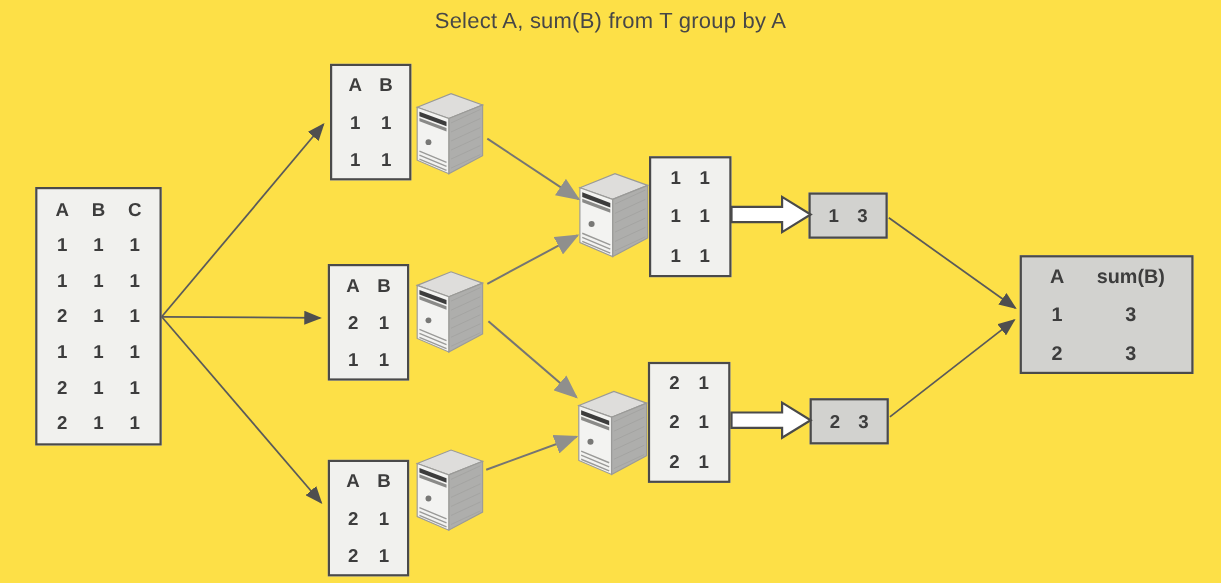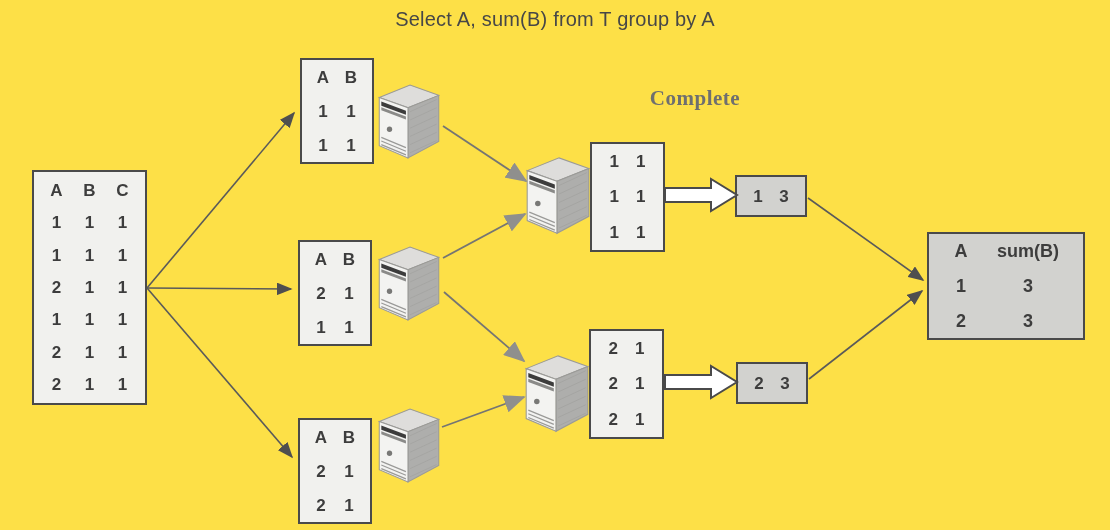--- a/index.html
+++ b/index.html
@@ -46,21 +46,20 @@
   .agg1 { left:524px; top:152px; width:68px; height:84px; }
   .agg2 { left:523px; top:350px; width:68px; height:84px; }
   .overlay { position:absolute; left:0; top:0; width:1110px; height:530px; pointer-events:none; }
 </style>
 </head>
 <body>
 
 <div class="canvas">
 
   <div class="title">Select A, sum(B) from T group by A</div>
-  <div class="complete">Complete</div>
 
   <div class="tbl source">
     <span>A</span>
     <span>B</span>
     <span>C</span>
     <span>1</span>
     <span>1</span>
     <span>1</span>
     <span>1</span>
     <span>1</span>

